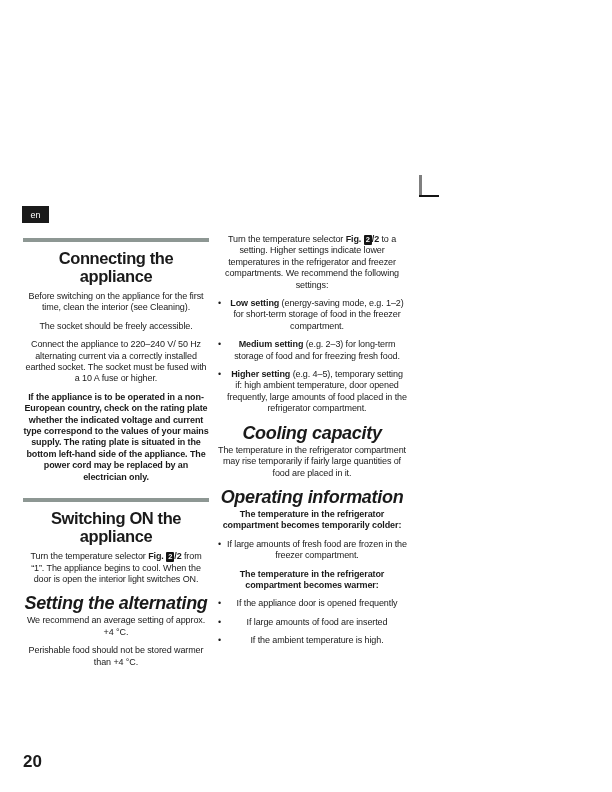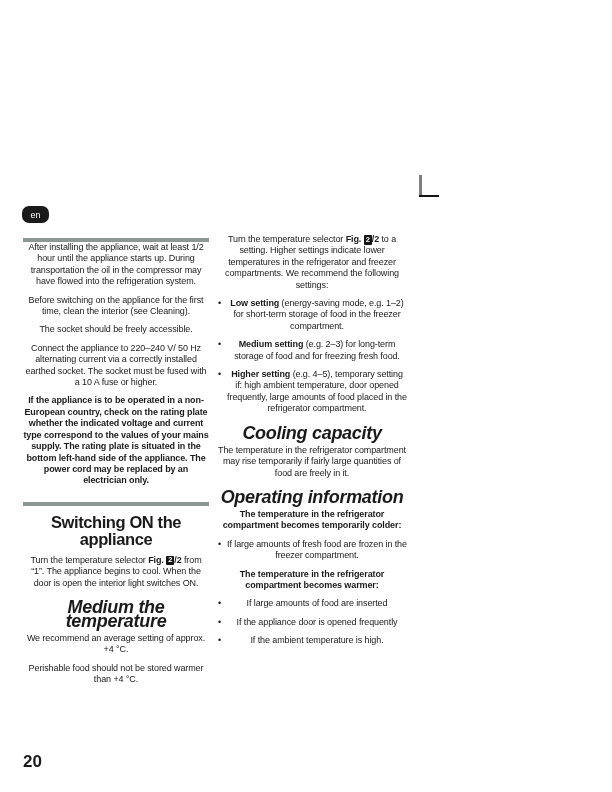--- a/index.html
+++ b/index.html
@@ -14,21 +14,21 @@
   }
   
   .crop-v { position: absolute; left: 419px; top: 175px; width: 3px; height: 21px; background: #7f7f7f; }
   .crop-h { position: absolute; left: 419px; top: 195px; width: 20px; height: 2px; background: #141414; }
   
   .lang-badge {
     position: absolute; left: 22px; top: 206px;
     width: 27px; height: 17px;
     background: #1a1a1a; color: #ffffff;
     font-size: 9px;
-    display: flex; align-items: center; justify-content: center; border-radius: 7px;
+    display: flex; align-items: center; justify-content: center;
   }
   
   .col { position: absolute; font-size: 9px; line-height: 11.4px; letter-spacing: -0.1px; text-align: center; }
   .col-left  { left: 23px;  top: 238px; width: 186px; }
   .col-right { left: 217px; top: 234px; width: 190px; }
   .col p { margin: 0 0 7px 0; }
   .h1 {
     font-size: 16.5px; line-height: 17.5px; font-weight: bold;
     letter-spacing: -0.4px; margin: 8px 0 6px 0;
   }
@@ -58,56 +58,56 @@
 <div class="page">
 
   <div class="crop-v"></div>
   <div class="crop-h"></div>
 
   <div class="lang-badge">en</div>
 
   <div class="col col-left">
     <div class="rule"></div>
 
-    <p>After installing the appliance, wait at least 1/2 hour until the appliance starts up. During transportation the oil in the compressor may have flowed into the refrigeration system.</p>
+    <h1 class="h1">Connecting the appliance</h1>
     <p>Before switching on the appliance for the first time, clean the interior (see Cleaning).</p>
     <p>The socket should be freely accessible.</p>
     <p>Connect the appliance to 220–240 V/ 50 Hz alternating current via a correctly installed earthed socket. The socket must be fused with a 10 A fuse or higher.</p>
     <p class="b">If the appliance is to be operated in a non-European country, check on the rating plate whether the indicated voltage and current type correspond to the values of your mains supply. The rating plate is situated in the bottom left-hand side of the appliance. The power cord may be replaced by an electrician only.</p>
 
     <div class="rule rule-mid"></div>
 
     <h1 class="h1">Switching ON the appliance</h1>
     <p><span>Turn the temperature selector </span><span class="b">Fig. </span><span class="figbox">2</span><span class="b">/2</span><span> from “1”. The appliance begins to cool. When the door is open the interior light switches ON.</span></p>
 
-    <h2 class="h2">Medium the temperature</h2>
+    <h2 class="h2">Setting the alternating</h2>
     <p>We recommend an average setting of approx. +4 °C.</p>
     <p>Perishable food should not be stored warmer than +4 °C.</p>
   </div>
 
   <div class="col col-right">
     <p><span>Turn the temperature selector </span><span class="b">Fig. </span><span class="figbox">2</span><span class="b">/2</span><span> to a setting. Higher settings indicate lower temperatures in the refrigerator and freezer compartments. We recommend the following settings:</span></p>
 
     <ul class="bullets">
       <li><span class="b">Low setting</span><span> (energy-saving mode, e.g. 1–2) for short-term storage of food in the freezer compartment.</span></li>
       <li><span class="b">Medium setting</span><span> (e.g. 2–3) for long-term storage of food and for freezing fresh food.</span></li>
       <li><span class="b">Higher setting</span><span> (e.g. 4–5), temporary setting if: high ambient temperature, door opened frequently, large amounts of food placed in the refrigerator compartment.</span></li>
     </ul>
 
     <h2 class="h2">Cooling capacity</h2>
-    <p>The temperature in the refrigerator compartment may rise temporarily if fairly large quantities of food are freely in it.</p>
+    <p>The temperature in the refrigerator compartment may rise temporarily if fairly large quantities of food are placed in it.</p>
 
     <h2 class="h2">Operating information</h2>
     <p class="bold-sub">The temperature in the refrigerator compartment becomes temporarily colder:</p>
     <ul class="bullets">
       <li>If large amounts of fresh food are frozen in the freezer compartment.</li>
     </ul>
     <p class="bold-sub">The temperature in the refrigerator compartment becomes warmer:</p>
     <ul class="bullets">
+      <li>If the appliance door is opened frequently</li>
       <li>If large amounts of food are inserted</li>
-      <li>If the appliance door is opened frequently</li>
       <li>If the ambient temperature is high.</li>
     </ul>
   </div>
 
   <div class="page-number">20</div>
 
 </div>
 
 </body></html>

